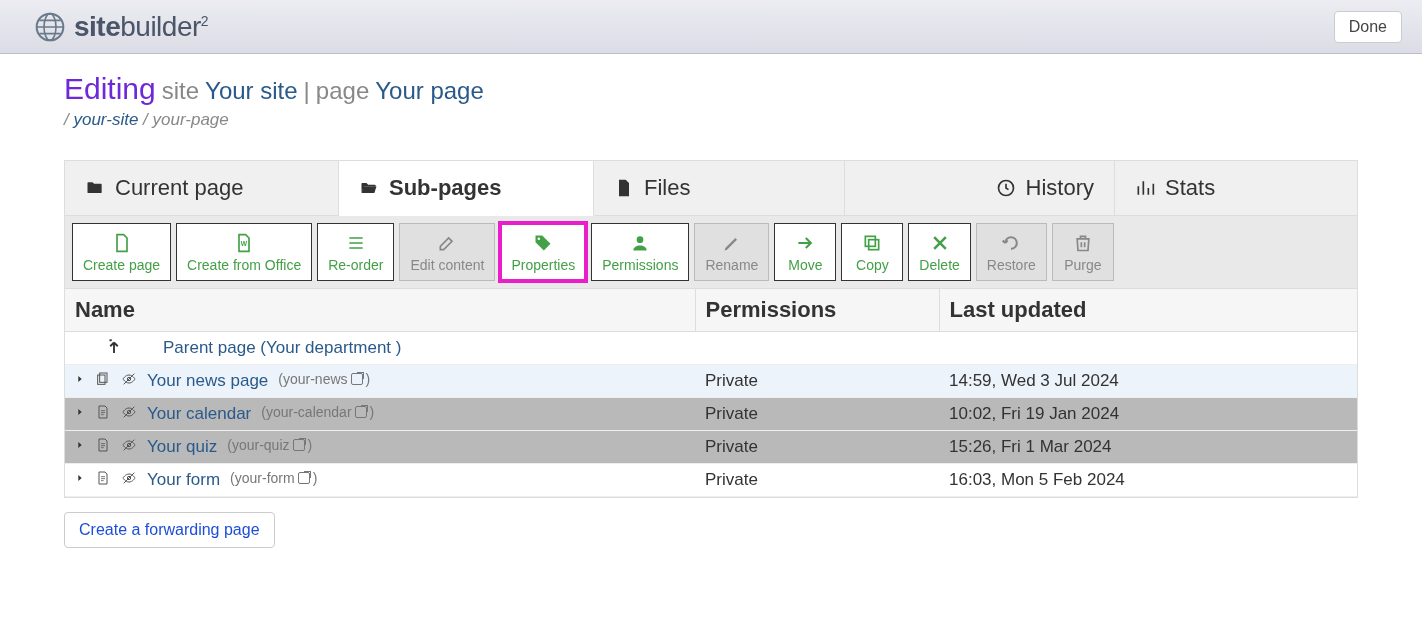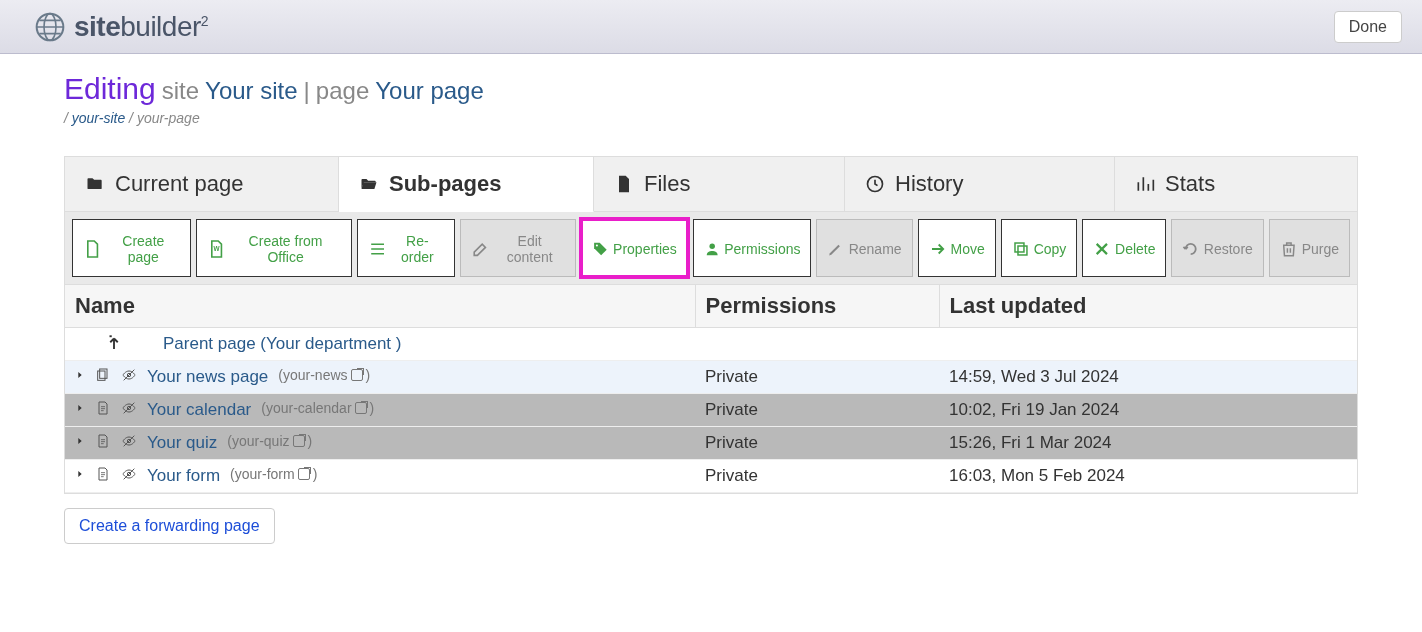--- a/index.html
+++ b/index.html
@@ -56,21 +56,21 @@
     display: flex;
     align-items: baseline;
     gap: 6px;
     flex-wrap: wrap;
   }
   .heading .dark { color: #6d28d9; font-weight: 400; }
   .heading .light { color: #888; font-size: 24px; }
   .heading .link { color: #2a5a8a; font-size: 24px; }
   .breadcrumb {
     margin-top: 4px;
-    font-size: 14px;
+    font-size: 17px;
     font-style: italic;
     color: #888;
   }
   .breadcrumb .bc-link { color: #2a5a8a; }
   .tabs {
     margin-top: 30px;
     display: flex;
     border: 1px solid #ddd;
     border-bottom: none;
   }
@@ -83,41 +83,41 @@
     border-right: 1px solid #ddd;
     border-bottom: 1px solid #ddd;
     background: #f0f0f0;
     cursor: pointer;
     font-size: 22px;
     color: #333;
   }
   .tab:nth-child(1){ width: 274px; }
   .tab:nth-child(2){ width: 255px; }
   .tab:nth-child(3){ width: 251px; }
-  .tab:nth-child(4){ width: 270px; }
+  .tab:nth-child(4){ width: 270px; justify-content: flex-end; }
   .tab:nth-child(5){ flex: 1; border-right: none; }
   .tab.active {
     background: #fff;
     font-weight: 700;
     border-bottom: 1px solid #fff;
   }
   .tab .icon { width: 20px; height: 20px; color: #333; flex: none; }
   .toolbar {
     border: 1px solid #ddd;
     border-top: none;
     background: #e9e9e9;
     padding: 7px 7px;
     display: flex;
     gap: 5px;
   }
   .tool-btn {
     background: #fff;
     border: 1px solid #333;
     display: flex;
-    flex-direction: row;
+    flex-direction: column;
     align-items: center;
     justify-content: center;
     gap: 4px;
     padding: 6px 10px 5px 10px;
     min-width: 62px;
     height: 58px;
     cursor: pointer;
     font-size: 14px;
     color: #43a047;
   }

